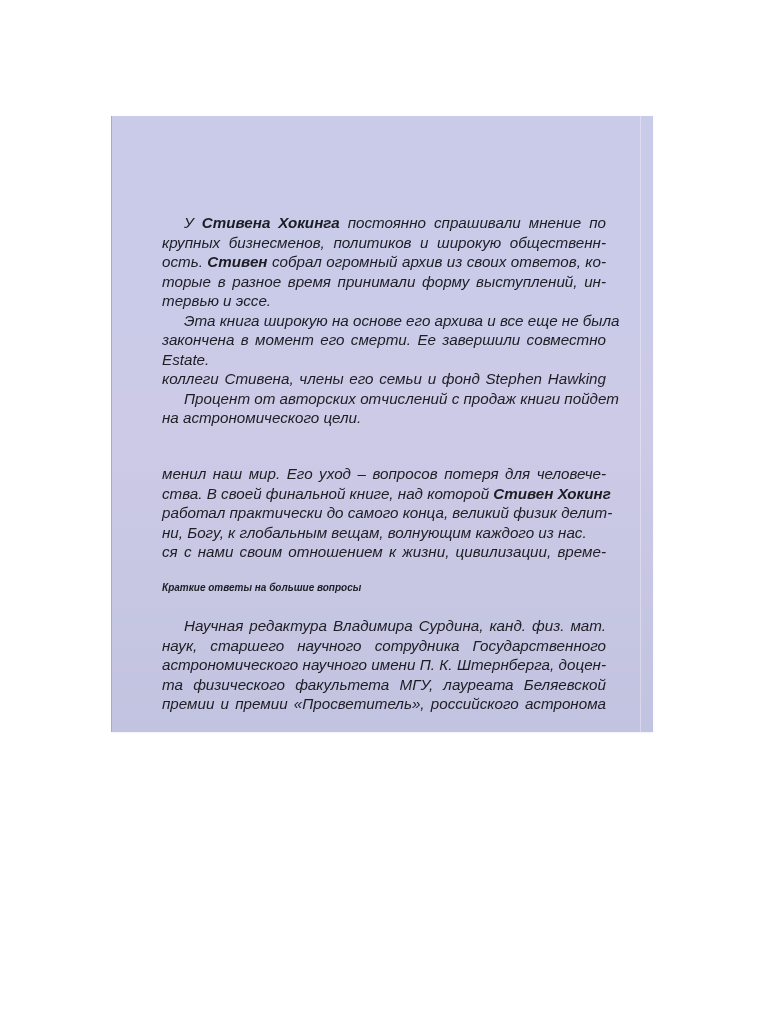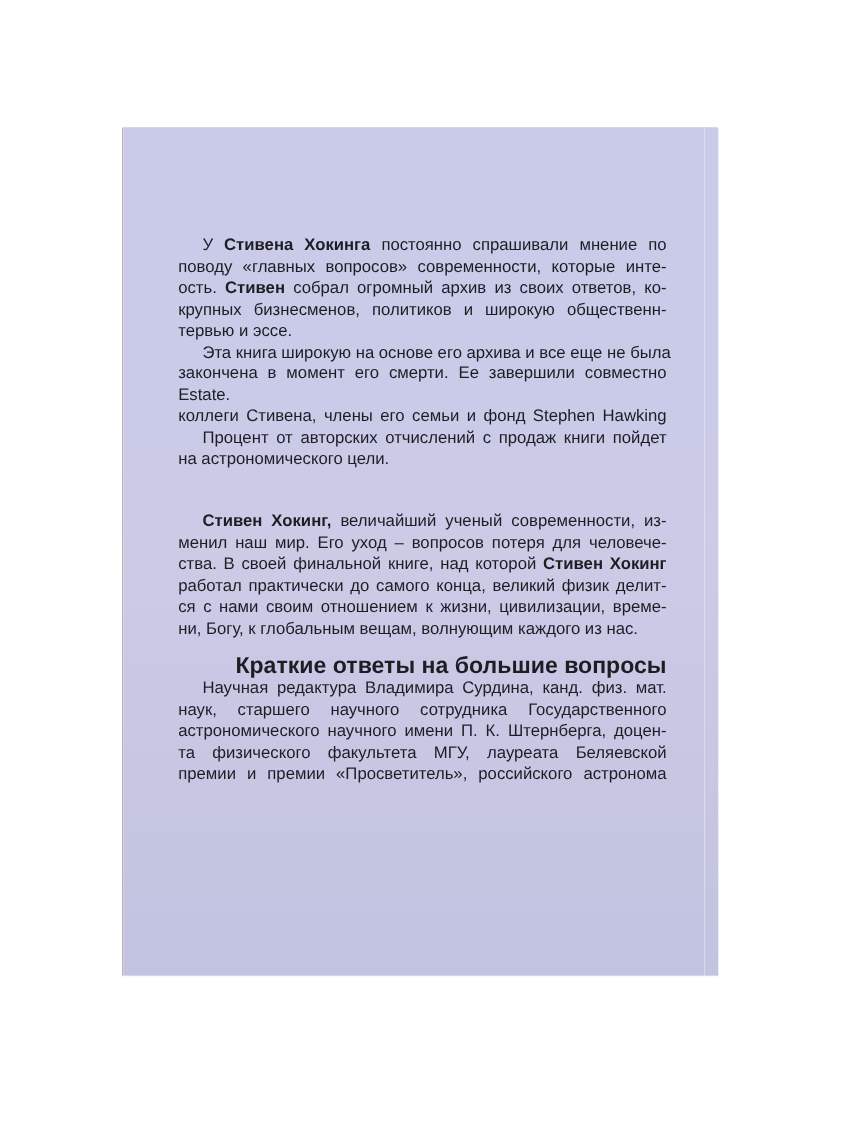--- a/index.html
+++ b/index.html
@@ -14,23 +14,24 @@
       position: relative;
       width: 768px;
       height: 1024px;
       background: #ffffff;
     }
     .page {
       position: absolute;
       left: 112px;
       top: 116px;
       width: 541px;
-      height: 771px;
+      height: 616px;
       background: linear-gradient(180deg, #c9cbe9 0%, #cacbe8 35%, #cdcae6 50%, #c8c8e4 70%, #c2c3e0 100%);
       box-shadow: -1px 0 0 #b8a9a2, 0 1px 2px rgba(0,0,0,0.06);
+      font-style: italic;
     }
     .page::after {
       content: "";
       position: absolute;
       right: 12px;
       top: 0;
       width: 1px;
       height: 100%;
       background: rgba(255,255,255,0.35);
     }
@@ -54,55 +55,53 @@
       text-align-last: left;
     }
     .line.indent {
       padding-left: 22px;
     }
     b { font-weight: bold; }
     .heading {
       position: absolute;
       left: 50px;
       width: 444px;
-      text-align: right;
+      text-align: left;
       font-family: "Liberation Sans", "DejaVu Sans", sans-serif;
       font-weight: bold;
-      font-size: 21px;
+      font-size: 10px;
       color: #1d1d24;
-      margin-top: 12px;
     }
   </style>
 </head>
 <body>
 
 <div class="canvas">
   <div class="page">
 
     <div class="text-block" style="top: 97px;">
       <span class="line indent"><span>У </span><b>Стивена Хокинга</b><span> постоянно спрашивали мнение по</span></span>
-      <span class="line">поводу «главных вопросов» современности, которые инте-</span>
+      <span class="line">крупных бизнесменов, политиков и широкую общественн-</span>
       <span class="line"><span>ость. </span><b>Стивен</b><span> собрал огромный архив из своих ответов, ко-</span></span>
-      <span class="line">крупных бизнесменов, политиков и широкую общественн-</span>
+      <span class="line">торые в разное время принимали форму выступлений, ин-</span>
       <span class="line last">тервью и эссе.</span>
       <span class="line indent">Эта книга широкую на основе его архива и все еще не была</span>
       <span class="line">закончена в момент его смерти. Ее завершили совместно</span>
       <span class="line last">Estate.</span>
       <span class="line">коллеги Стивена, члены его семьи и фонд Stephen Hawking</span>
       <span class="line indent">Процент от авторских отчислений с продаж книги пойдет</span>
       <span class="line last">на астрономического цели.</span>
     </div>
 
     <div class="text-block" style="top: 348px;">
-      <span class="line indent"><b>Стивен Хокинг,</b><span> величайший ученый современности, из-</span></span>
       <span class="line">менил наш мир. Его уход – вопросов потеря для человече-</span>
       <span class="line"><span>ства. В своей финальной книге, над которой </span><b>Стивен Хокинг</b></span>
       <span class="line">работал практически до самого конца, великий физик делит-</span>
+      <span class="line last">ни, Богу, к глобальным вещам, волнующим каждого из нас.</span>
       <span class="line">ся с нами своим отношением к жизни, цивилизации, време-</span>
-      <span class="line last">ни, Богу, к глобальным вещам, волнующим каждого из нас.</span>
     </div>
 
     <div class="heading" style="top: 466px;">Краткие ответы на большие вопросы</div>
 
     <div class="text-block" style="top: 500px;">
       <span class="line indent">Научная редактура Владимира Сурдина, канд. физ. мат.</span>
       <span class="line">наук, старшего научного сотрудника Государственного</span>
       <span class="line">астрономического научного имени П. К. Штернберга, доцен-</span>
       <span class="line">та физического факультета МГУ, лауреата Беляевской</span>
       <span class="line">премии и премии «Просветитель», российского астронома</span>

